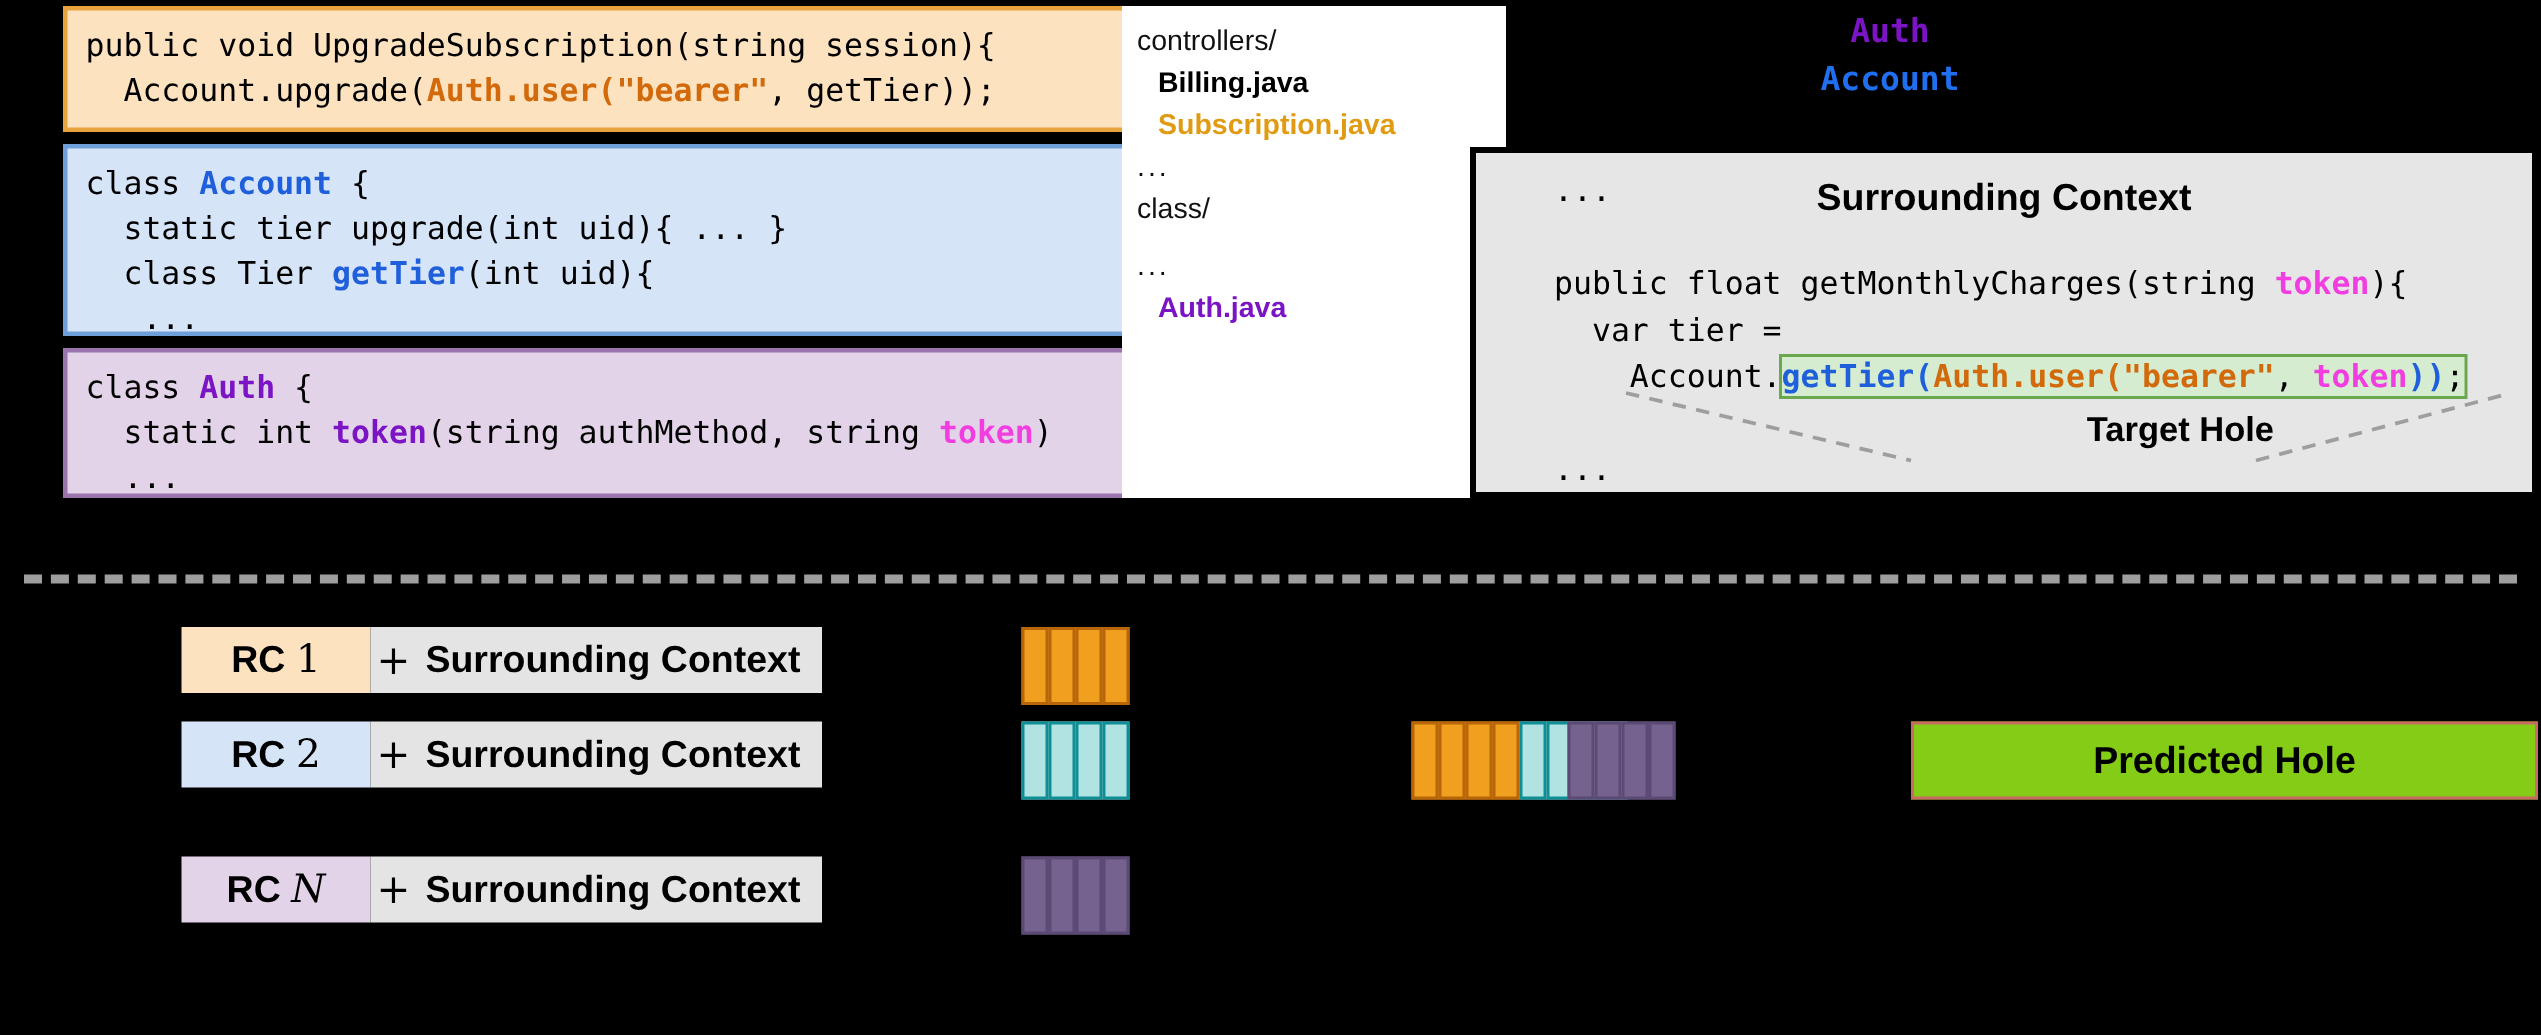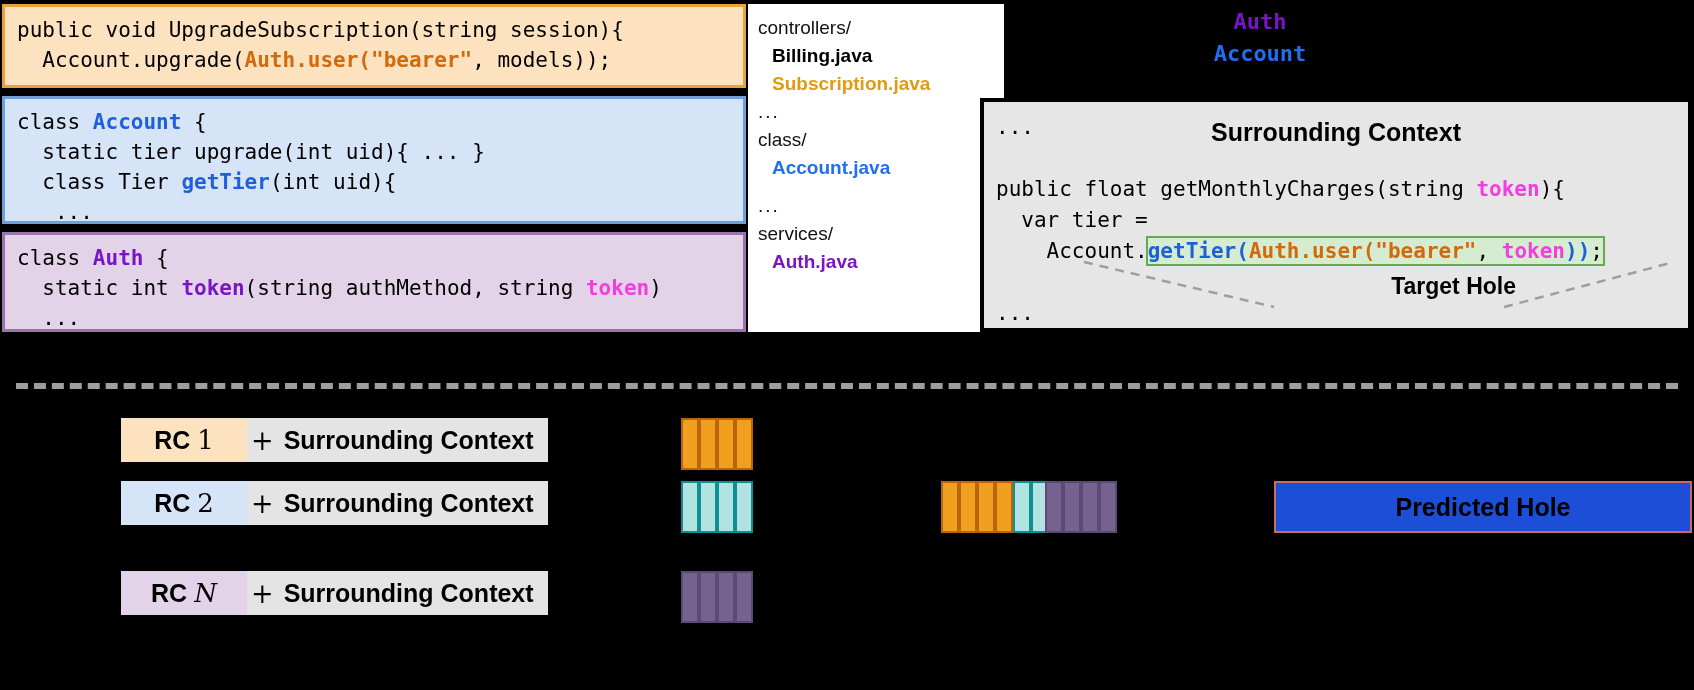--- a/index.html
+++ b/index.html
@@ -1,21 +1,21 @@
 <!DOCTYPE html>
 <html><head>
 <meta charset="utf-8">
 <style>
   html,body{margin:0;padding:0;background:#000;}
   body{width:1694px;height:690px;position:relative;overflow:hidden;
        font-family:"Liberation Sans", sans-serif;color:#000;}
   .root{position:absolute;inset:0;}
 
   
-  .mono{font-family:"DejaVu Sans Mono","Liberation Mono",monospace;}
+  .mono{font-family:"DejaVu Sans Mono","Liberation Mono",monospace;margin-left:40px;}
 
   
   .snippet{position:absolute;left:2px;box-sizing:border-box;
            border:3px solid #000;padding:8px 10px 6px 12px;
            font-family:"DejaVu Sans Mono","Liberation Mono",monospace;
            font-size:21px;line-height:30px;white-space:pre;overflow:hidden;}
   #snip-rc1{top:4px;width:744px;height:84px;background:#fde2c0;border-color:#e8a33d;}
   #snip-rc2{top:96px;width:744px;height:128px;background:#d6e4f7;border-color:#6f9fd8;}
   #snip-rcn{top:232px;width:744px;height:100px;background:#e2d3e8;border-color:#9a74ad;}
 
@@ -87,43 +87,41 @@
   .tokbar.purple .seg{background:#75628f;border:2px solid #5b4a73;}
   #bar-rc1{left:681px;top:418px;}
   #bar-rc2{left:681px;top:481px;}
   #bar-rcn{left:681px;top:571px;}
   #bar-mix-o{left:941px;top:481px;}
   #bar-mix-t{left:1013px;top:481px;}
   #bar-mix-p{left:1045px;top:481px;}
 
   
   #predicted{position:absolute;left:1274px;top:481px;width:418px;height:52px;
-             box-sizing:border-box;background:#1d4ed8;border:2px solid #c96a63;
+             box-sizing:border-box;background:#84cc16;border:2px solid #c96a63;
              display:flex;align-items:center;justify-content:center;
              font-size:25px;font-weight:bold;}
 </style>
 </head>
 <body>
 
 <div class="root">
 
-  <div class="snippet mono" id="snip-rc1"><div><span>public void UpgradeSubscription(string session){</span></div><div><span>  Account.upgrade(</span><span class="kw-orange">Auth.user("bearer"</span><span>, models));</span></div></div>
+  <div class="snippet mono" id="snip-rc1"><div><span>public void UpgradeSubscription(string session){</span></div><div><span>  Account.upgrade(</span><span class="kw-orange">Auth.user("bearer"</span><span>, getTier));</span></div></div>
   <div class="snippet mono" id="snip-rc2"><div><span>class </span><span class="kw-blue">Account</span><span> {</span></div><div><span>  static tier upgrade(int uid){ ... }</span></div><div><span>  class Tier </span><span class="kw-blue">getTier</span><span>(int uid){</span></div><div><span>   ...</span></div></div>
   <div class="snippet mono" id="snip-rcn"><div><span>class </span><span class="kw-purple">Auth</span><span> {</span></div><div><span>  static int </span><span class="kw-purple">token</span><span>(string authMethod, string </span><span class="kw-pink">token</span><span>)</span></div><div><span>  ...</span></div></div>
 
   <div id="filetree">
       <div class="dir">controllers/</div>
       <div class="file f-black">Billing.java</div>
       <div class="file f-orange">Subscription.java</div>
       <div class="dots">...</div>
       <div class="dir">class/</div>
-      <div class="file f-blue">Account.java</div>
       <div class="gap"></div>
       <div class="dots">...</div>
-      <div class="dir">services/</div>
       <div class="file f-purple">Auth.java</div>
     </div>
 
   <div id="ctx-labels">
       <div style="color: rgb(122, 20, 196);">Auth</div>
       <div style="color: rgb(31, 111, 240);">Account</div>
     </div>
 
   <div id="context">
     <div class="ctx-title">Surrounding Context</div>

